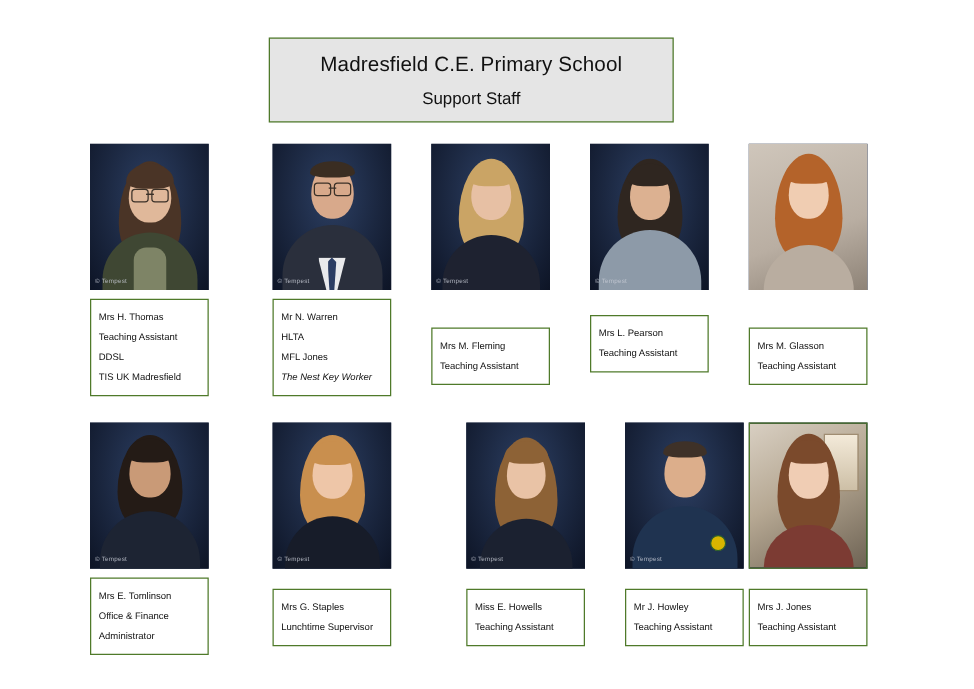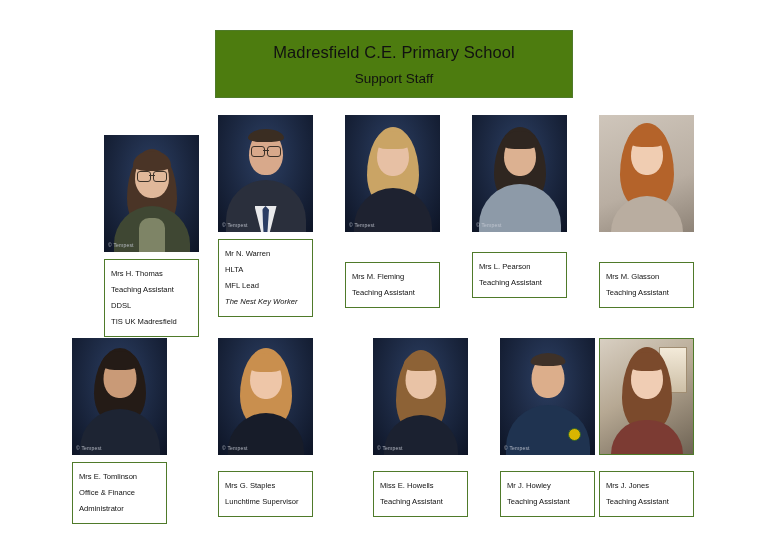--- a/index.html
+++ b/index.html
@@ -20,29 +20,29 @@
     width: 779px;
     height: 551px;
     background: #ffffff;
   }
 
   
   .title-box {
     position: absolute;
     left: 215px;
     top: 30px;
-    width: 358px;
+    width: 324px;
     height: 68px;
     border: 1.5px solid #4f7a2a;
     box-sizing: border-box;
     display: flex;
     flex-direction: column;
     align-items: center;
     justify-content: center;
-    background: #4d7c0f;
+    background: #e5e5e5;
   }
   .title-main {
     font-size: 16.5px;
     color: #111111;
     letter-spacing: .1px;
     margin-bottom: 9px;
   }
   .title-sub {
     font-size: 13.5px;
     color: #111111;
@@ -195,21 +195,21 @@
 
 <div class="page">
 
   <div class="title-box">
     <div class="title-main">Madresfield C.E. Primary School</div>
     <div class="title-sub">Support Staff</div>
   </div>
 
   <div class="grid">
 
-    <div class="card" style="left:104px; top:115px;margin-top:20px;">
+    <div class="card" style="left:72px; top:115px;">
       <div class="photo">
         <div class="bg-studio"></div>
         <div class="hair-back" style="top:14px;width:50px;height:82px;background:#4a3426;"></div>
         <div class="head" style="top:20px;width:34px;height:43px;background:#e0b89a;"></div>
         <div class="hair-front" style="top:16px;width:38px;height:20px;background:#4a3426;"></div>
         <div class="glasses" style="top:36px;"></div>
         <div class="glasses" style="top:36px;">
             <span class="l"></span>
             <span class="r"></span>
           </div>
@@ -235,21 +235,21 @@
             <span class="r"></span>
           </div>
         <div class="body-shape" style="width:80px;height:52px;background:#2a2f3c;"></div>
         <div class="collar"></div>
         <div class="tie"></div>
         <div class="watermark">© Tempest</div>
       </div>
       <div class="info">
         <div class="line">Mr N. Warren</div>
         <div class="line">HLTA</div>
-        <div class="line">MFL Lead</div>
+        <div class="line">MFL Jones</div>
         <div class="line" style="font-style:italic;">The Nest Key Worker</div>
       </div>
     </div>
 
     <div class="card" style="left:345px; top:115px;">
       <div class="photo">
         <div class="bg-studio"></div>
         <div class="hair-back" style="top:12px;width:52px;height:80px;background:#caa465;"></div>
         <div class="head" style="top:20px;width:32px;height:41px;background:#e7c0a4;"></div>
         <div class="hair-front" style="top:16px;width:36px;height:18px;background:#caa465;"></div>

